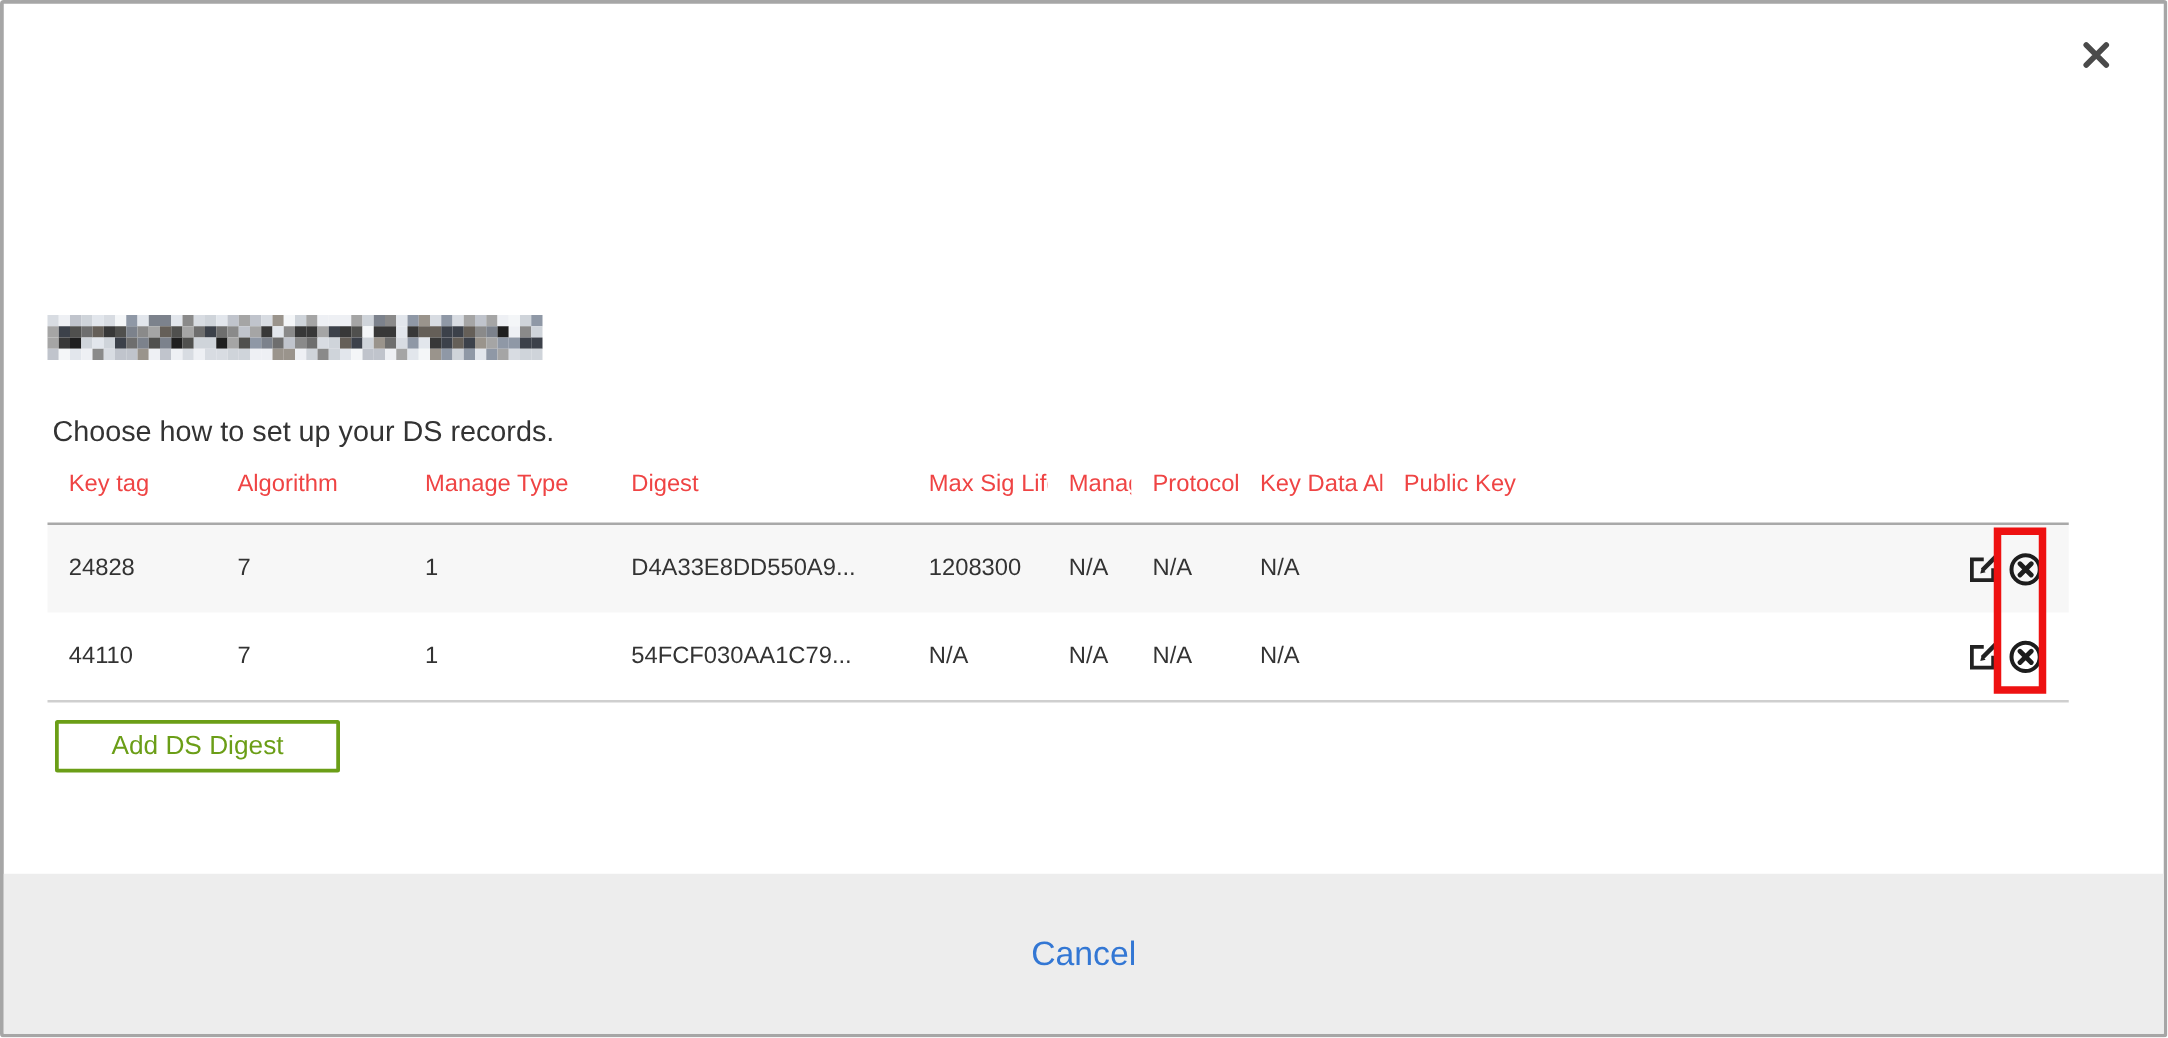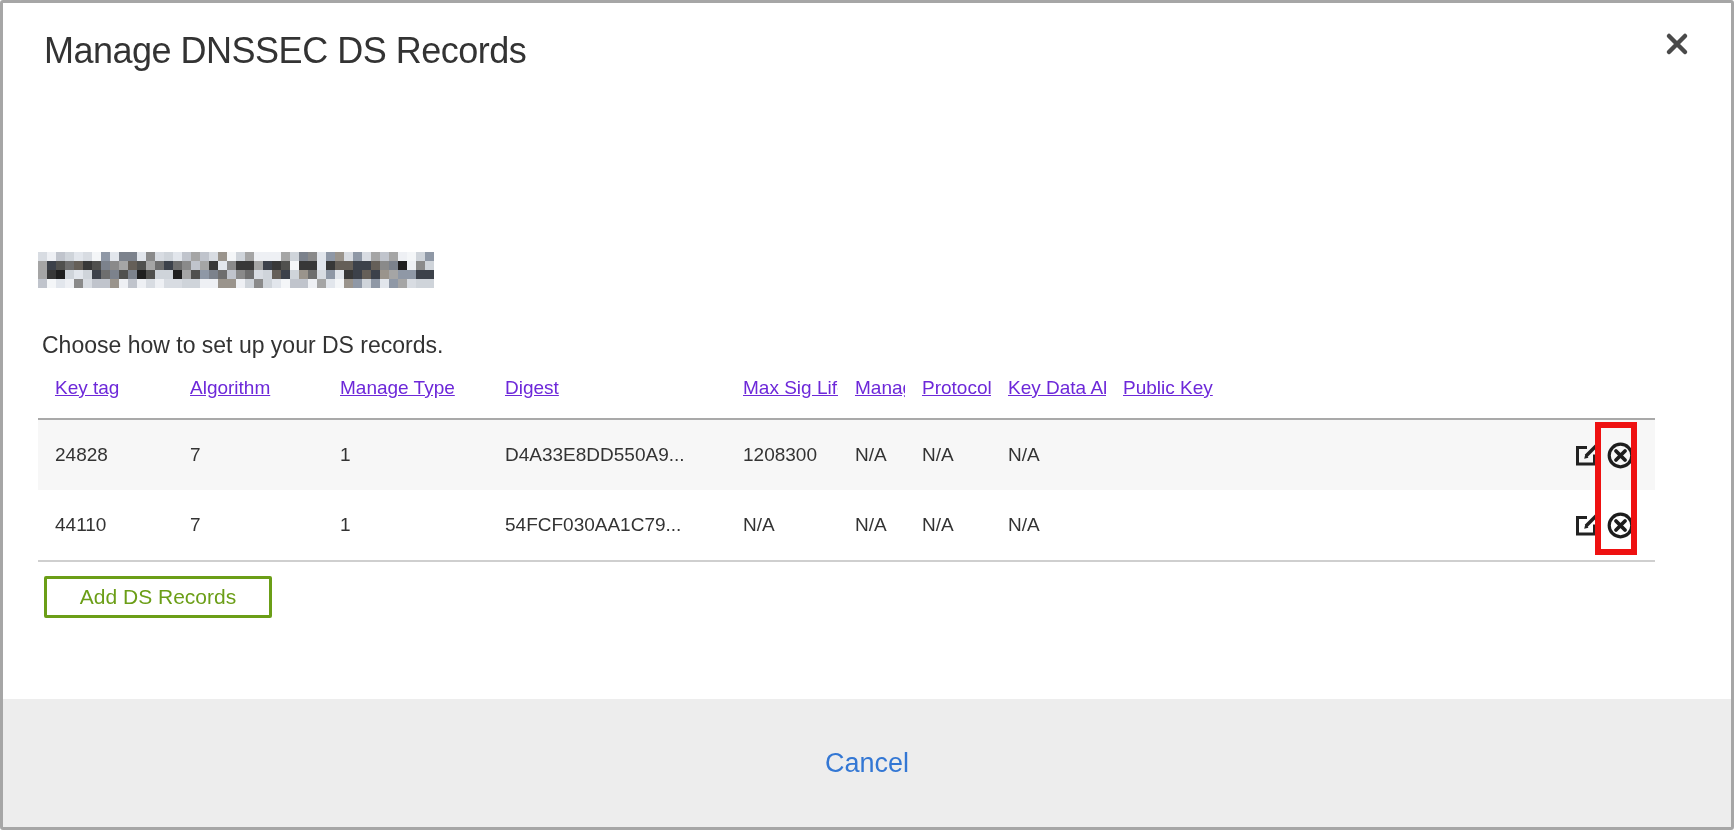--- a/index.html
+++ b/index.html
@@ -14,21 +14,21 @@
   .domain-pixels i{display:inline-block;width:9px;height:9px;}
 
   .instruction{position:absolute;left:42px;top:332px;margin:0;font-size:23px;color:#333;}
 
   .ds-table{position:absolute;left:38px;top:358px;width:1617px;}
   .thead{display:flex;height:60px;align-items:center;border-bottom:2px solid #a9a9a9;}
   .trow{display:flex;height:70px;align-items:center;}
   .trow.odd{background:#f7f7f7;}
   .trow.last{border-bottom:2px solid #cfcfcf;}
   .th,.td{box-sizing:border-box;padding-left:17px;font-size:19px;white-space:nowrap;overflow:hidden;}
-  .th{color:#6d28d9;text-decoration:underline;}
+  .th{color:#ef4444;}
   .c0{width:135px;}.c1{width:150px;}.c2{width:165px;}.c3{width:238px;}
   .c4{width:112px;}.c5{width:67px;}.c6{width:86px;}.c7{width:115px;}
   .c8{width:459px;}.c9{width:90px;padding-left:0;display:flex;justify-content:flex-end;align-items:center;gap:6px;padding-right:20px;}
   .icon-btn{background:none;border:none;padding:0;margin:0;cursor:pointer;line-height:0;}
 
   .redbox{position:absolute;left:1595px;top:422px;width:42px;height:133px;border:6px solid #ee1111;box-sizing:border-box;pointer-events:none;}
 
   .add-btn{position:absolute;left:44px;top:576px;width:228px;height:42px;background:#fff;
     border:3px solid #6b9e17;border-radius:2px;color:#6b9e17;font-size:21px;cursor:pointer;
     font-family:"Liberation Sans","DejaVu Sans",sans-serif;}
@@ -39,21 +39,20 @@
     color:#fff;font-size:26px;cursor:pointer;border-radius:2px;
     font-family:"Liberation Sans","DejaVu Sans",sans-serif;}
   .cancel-link{font-size:27px;color:#3377d4;text-decoration:none;cursor:pointer;}
 </style>
 </head>
 <body>
 
 <div class="screen">
   <div class="modal-frame"></div>
 
-  <h1 class="title">Manage DNSSEC DS Records</h1>
 
   <button class="close-btn" aria-label="Close">
     <svg width="30" height="30" viewBox="0 0 30 30">
       <path d="M7 7 L23 23 M23 7 L7 23" stroke="#4a4a4a" stroke-width="4.5" stroke-linecap="round" fill="none"></path>
     </svg>
   </button>
 
   <div class="domain-pixels" id="pixels"><i style="background:#d8dce2"></i><i style="background:#eef0f4"></i><i style="background:#c0c4cc"></i><i style="background:#cfd4da"></i><i style="background:#e2e6ec"></i><i style="background:#d8dce2"></i><i style="background:#f4f6f8"></i><i style="background:#8f98a6"></i><i style="background:#e2e6ec"></i><i style="background:#7c828c"></i><i style="background:#7c828c"></i><i style="background:#e2e6ec"></i><i style="background:#8a8a8a"></i><i style="background:#d8dce2"></i><i style="background:#cfd4da"></i><i style="background:#e2e6ec"></i><i style="background:#c0c4cc"></i><i style="background:#a5a5a5"></i><i style="background:#c0c4cc"></i><i style="background:#d8dce2"></i><i style="background:#9a948c"></i><i style="background:#f4f6f8"></i><i style="background:#cfd4da"></i><i style="background:#a5a5a5"></i><i style="background:#eef0f4"></i><i style="background:#eef0f4"></i><i style="background:#eef0f4"></i><i style="background:#a5a5a5"></i><i style="background:#cfd4da"></i><i style="background:#7c828c"></i><i style="background:#8a8a8a"></i><i style="background:#e2e6ec"></i><i style="background:#8f98a6"></i><i style="background:#9a948c"></i><i style="background:#d8dce2"></i><i style="background:#8f98a6"></i><i style="background:#d8dce2"></i><i style="background:#a5a5a5"></i><i style="background:#c0c4cc"></i><i style="background:#a5a5a5"></i><i style="background:#eef0f4"></i><i style="background:#f4f6f8"></i><i style="background:#cfd4da"></i><i style="background:#8f98a6"></i><i style="background:#a5a5a5"></i><i style="background:#3c414a"></i><i style="background:#50504e"></i><i style="background:#6e6e6e"></i><i style="background:#655f58"></i><i style="background:#383838"></i><i style="background:#50504e"></i><i style="background:#7c828c"></i><i style="background:#8a8a8a"></i><i style="background:#a5a5a5"></i><i style="background:#655f58"></i><i style="background:#50504e"></i><i style="background:#a5a5a5"></i><i style="background:#6e6e6e"></i><i style="background:#3c414a"></i><i style="background:#6e6e6e"></i><i style="background:#8a8a8a"></i><i style="background:#c0c4cc"></i><i style="background:#a5a5a5"></i><i style="background:#383838"></i><i style="background:#e2e6ec"></i><i style="background:#8a8a8a"></i><i style="background:#383838"></i><i style="background:#383838"></i><i style="background:#a5a5a5"></i><i style="background:#3c414a"></i><i style="background:#383838"></i><i style="background:#50504e"></i><i style="background:#f4f6f8"></i><i style="background:#383838"></i><i style="background:#383838"></i><i style="background:#e2e6ec"></i><i style="background:#383838"></i><i style="background:#655f58"></i><i style="background:#655f58"></i><i style="background:#3c414a"></i><i style="background:#3c414a"></i><i style="background:#655f58"></i><i style="background:#8a8a8a"></i><i style="background:#7c828c"></i><i style="background:#1f1f1f"></i><i style="background:#eef0f4"></i><i style="background:#8a8a8a"></i><i style="background:#cfd4da"></i><i style="background:#a5a5a5"></i><i style="background:#383838"></i><i style="background:#1f1f1f"></i><i style="background:#cfd4da"></i><i style="background:#e2e6ec"></i><i style="background:#cfd4da"></i><i style="background:#3c414a"></i><i style="background:#6e6e6e"></i><i style="background:#7c828c"></i><i style="background:#50504e"></i><i style="background:#7c828c"></i><i style="background:#1f1f1f"></i><i style="background:#50504e"></i><i style="background:#cfd4da"></i><i style="background:#cfd4da"></i><i style="background:#1f1f1f"></i><i style="background:#a5a5a5"></i><i style="background:#50504e"></i><i style="background:#8f98a6"></i><i style="background:#7c828c"></i><i style="background:#6e6e6e"></i><i style="background:#c0c4cc"></i><i style="background:#8a8a8a"></i><i style="background:#6e6e6e"></i><i style="background:#d8dce2"></i><i style="background:#cfd4da"></i><i style="background:#655f58"></i><i style="background:#3c414a"></i><i style="background:#cfd4da"></i><i style="background:#9a948c"></i><i style="background:#6e6e6e"></i><i style="background:#d8dce2"></i><i style="background:#8f98a6"></i><i style="background:#e2e6ec"></i><i style="background:#383838"></i><i style="background:#3c414a"></i><i style="background:#655f58"></i><i style="background:#3c414a"></i><i style="background:#9a948c"></i><i style="background:#a5a5a5"></i><i style="background:#8f98a6"></i><i style="background:#8f98a6"></i><i style="background:#3c414a"></i><i style="background:#3c414a"></i><i style="background:#c0c4cc"></i><i style="background:#f4f6f8"></i><i style="background:#e2e6ec"></i><i style="background:#eef0f4"></i><i style="background:#8a8a8a"></i><i style="background:#d8dce2"></i><i style="background:#c0c4cc"></i><i style="background:#c0c4cc"></i><i style="background:#9a948c"></i><i style="background:#eef0f4"></i><i style="background:#c0c4cc"></i><i style="background:#eef0f4"></i><i style="background:#d8dce2"></i><i style="background:#eef0f4"></i><i style="background:#d8dce2"></i><i style="background:#d8dce2"></i><i style="background:#cfd4da"></i><i style="background:#cfd4da"></i><i style="background:#eef0f4"></i><i style="background:#eef0f4"></i><i style="background:#9a948c"></i><i style="background:#9a948c"></i><i style="background:#eef0f4"></i><i style="background:#cfd4da"></i><i style="background:#8a8a8a"></i><i style="background:#cfd4da"></i><i style="background:#e2e6ec"></i><i style="background:#f4f6f8"></i><i style="background:#c0c4cc"></i><i style="background:#c0c4cc"></i><i style="background:#eef0f4"></i><i style="background:#a5a5a5"></i><i style="background:#e2e6ec"></i><i style="background:#f4f6f8"></i><i style="background:#9a948c"></i><i style="background:#8f98a6"></i><i style="background:#cfd4da"></i><i style="background:#8f98a6"></i><i style="background:#e2e6ec"></i><i style="background:#8f98a6"></i><i style="background:#a5a5a5"></i><i style="background:#d8dce2"></i><i style="background:#cfd4da"></i><i style="background:#cfd4da"></i></div>
 
   <p class="instruction">Choose how to set up your DS records.</p>
@@ -122,18 +121,18 @@
             <circle cx="14.5" cy="14.5" r="11.3" fill="none" stroke="#1d1d1d" stroke-width="3.2"></circle>
             <path d="M10 10 L19 19 M19 10 L10 19" stroke="#1d1d1d" stroke-width="3.8" stroke-linecap="round"></path>
           </svg>
         </button>
       </div>
     </div>
   </div>
 
   <div class="redbox"></div>
 
-  <button class="add-btn">Add DS Records</button>
+  <button class="add-btn">Add DS Digest</button>
 
   <div class="footer">
     <a class="cancel-link">Cancel</a>
   </div>
 </div>
 
 </body></html>

